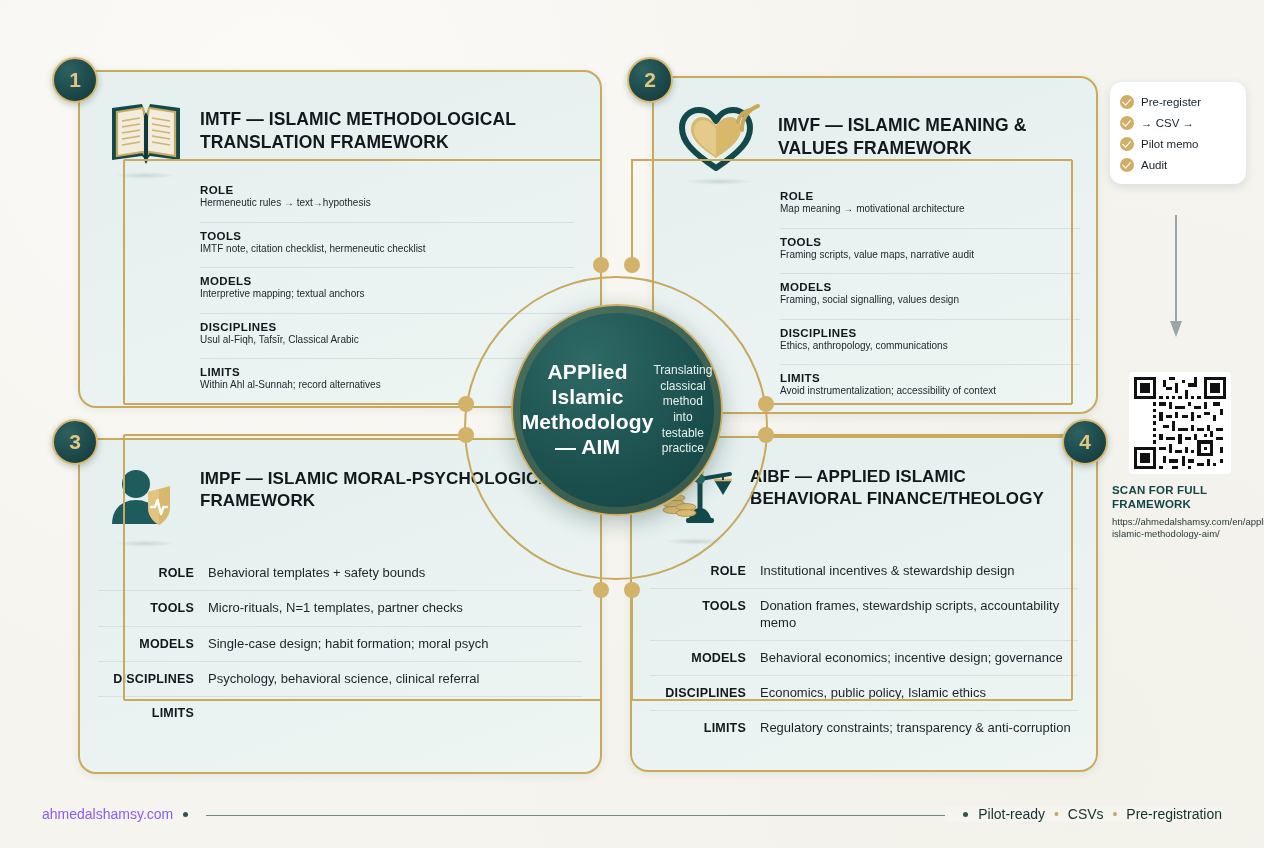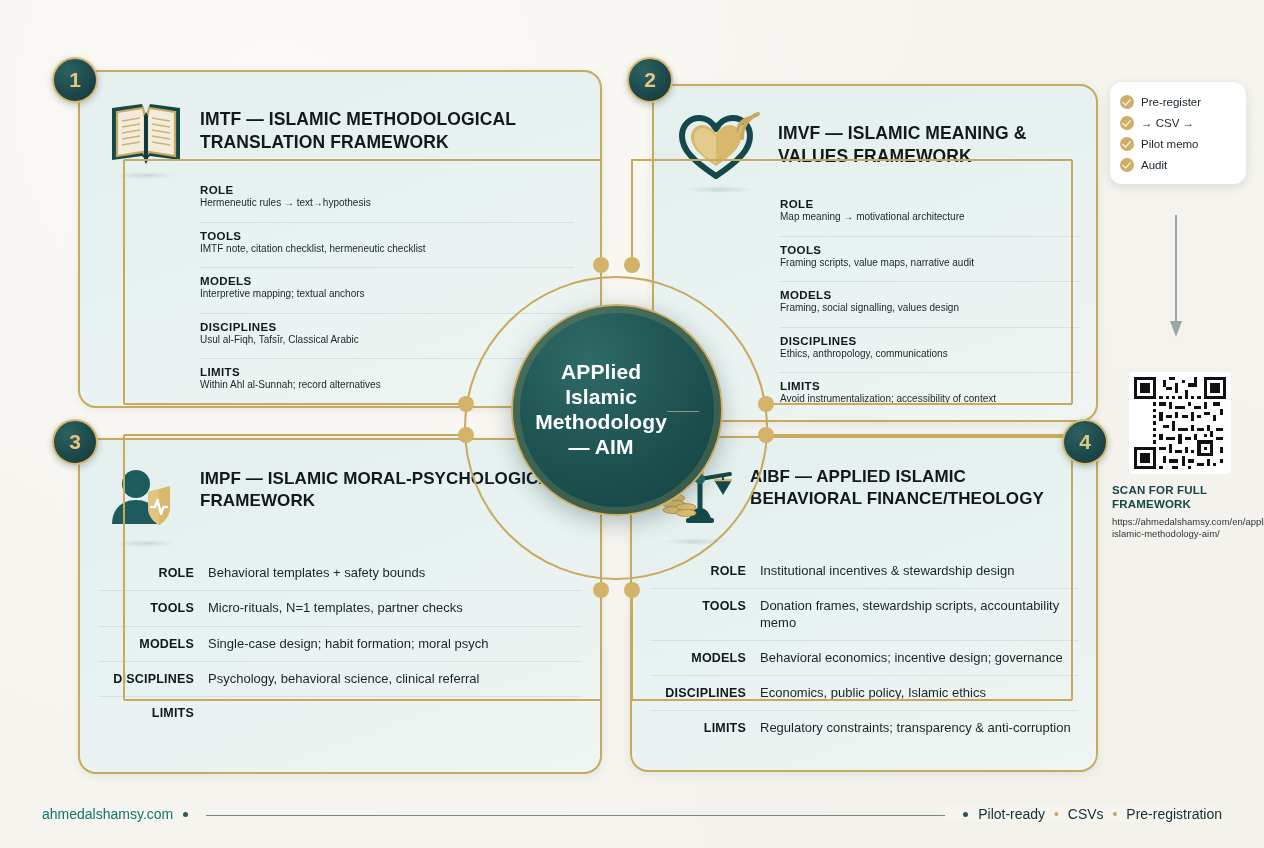--- a/index.html
+++ b/index.html
@@ -20,21 +20,21 @@
   }
   
   .card {
     position: absolute;
     background: linear-gradient(160deg, #e4efee 0%, #e8f2f0 45%, #eef5f3 100%);
     border: 2px solid #c8a95e;
     border-radius: 18px;
     box-shadow: 0 2px 10px rgba(20,60,60,.07);
   }
   #card1 { left: 78px;  top: 70px;  width: 524px; height: 338px; }
-  #card2 { left: 652px; top: 84px;  width: 446px; height: 338px; }
+  #card2 { left: 652px; top: 76px;  width: 446px; height: 338px; }
   #card3 { left: 78px;  top: 438px; width: 524px; height: 336px; }
   #card4 { left: 630px; top: 436px; width: 468px; height: 336px; }
 
   .card-head { display: flex; align-items: flex-start; gap: 14px; }
   #card1 .card-head { padding: 22px 24px 0 26px; }
   #card2 .card-head { padding: 22px 20px 0 22px; }
   #card3 .card-head { padding: 22px 24px 0 26px; }
   #card4 .card-head { padding: 22px 20px 0 24px; }
 
   .icon-box { flex: 0 0 auto; width: 80px; height: 76px; position: relative; }
@@ -135,21 +135,21 @@
   #qr-url { margin-top: 4px; font-size: 9.5px; color: #2a3a3a; line-height: 1.3; }
 
   
   #footer { position: absolute; left: 0; right: 0; top: 800px; height: 40px; }
   #footer-line {
     position: absolute; left: 42px; right: 42px; top: 15px; height: 1px;
     background: #6e8a88;
   }
   #footer-left {
     position: absolute; left: 42px; top: 6px; background: #f5f4ef;
-    padding-right: 12px; font-size: 14px; color: #0f766e;
+    padding-right: 12px; font-size: 14px; color: #8b5cf6;
   }
   #footer-right {
     position: absolute; right: 42px; top: 6px; background: #f5f4ef;
     padding-left: 12px; font-size: 14px; color: #16302f;
   }
   .f-dot { display: inline-block; width: 5px; height: 5px; border-radius: 50%;
            background: #2c5553; vertical-align: middle; margin: 0 6px 2px 6px; }
   .f-sep { color: #c8a95e; margin: 0 5px; }
 </style>
 </head>
@@ -368,20 +368,21 @@
 
   <div class="badge" id="badge1">1</div>
   <div class="badge" id="badge2">2</div>
   <div class="badge" id="badge3">3</div>
   <div class="badge" id="badge4">4</div>
 
   <div id="hub-wrap">
     <div id="hub">
       <div id="hub-title">APPlied Islamic Methodology — AIM</div>
       <div id="hub-div"></div>
+      <div id="hub-sub">Translating classical method into testable practice</div>
     </div>
   </div>
 
   <div id="checklist">
     <div class="chk-item">
       <span class="chk-mark"></span>
       <span class="chk-label">Pre-register</span>
     </div>
     <div class="chk-item">
       <span class="chk-mark"></span>

